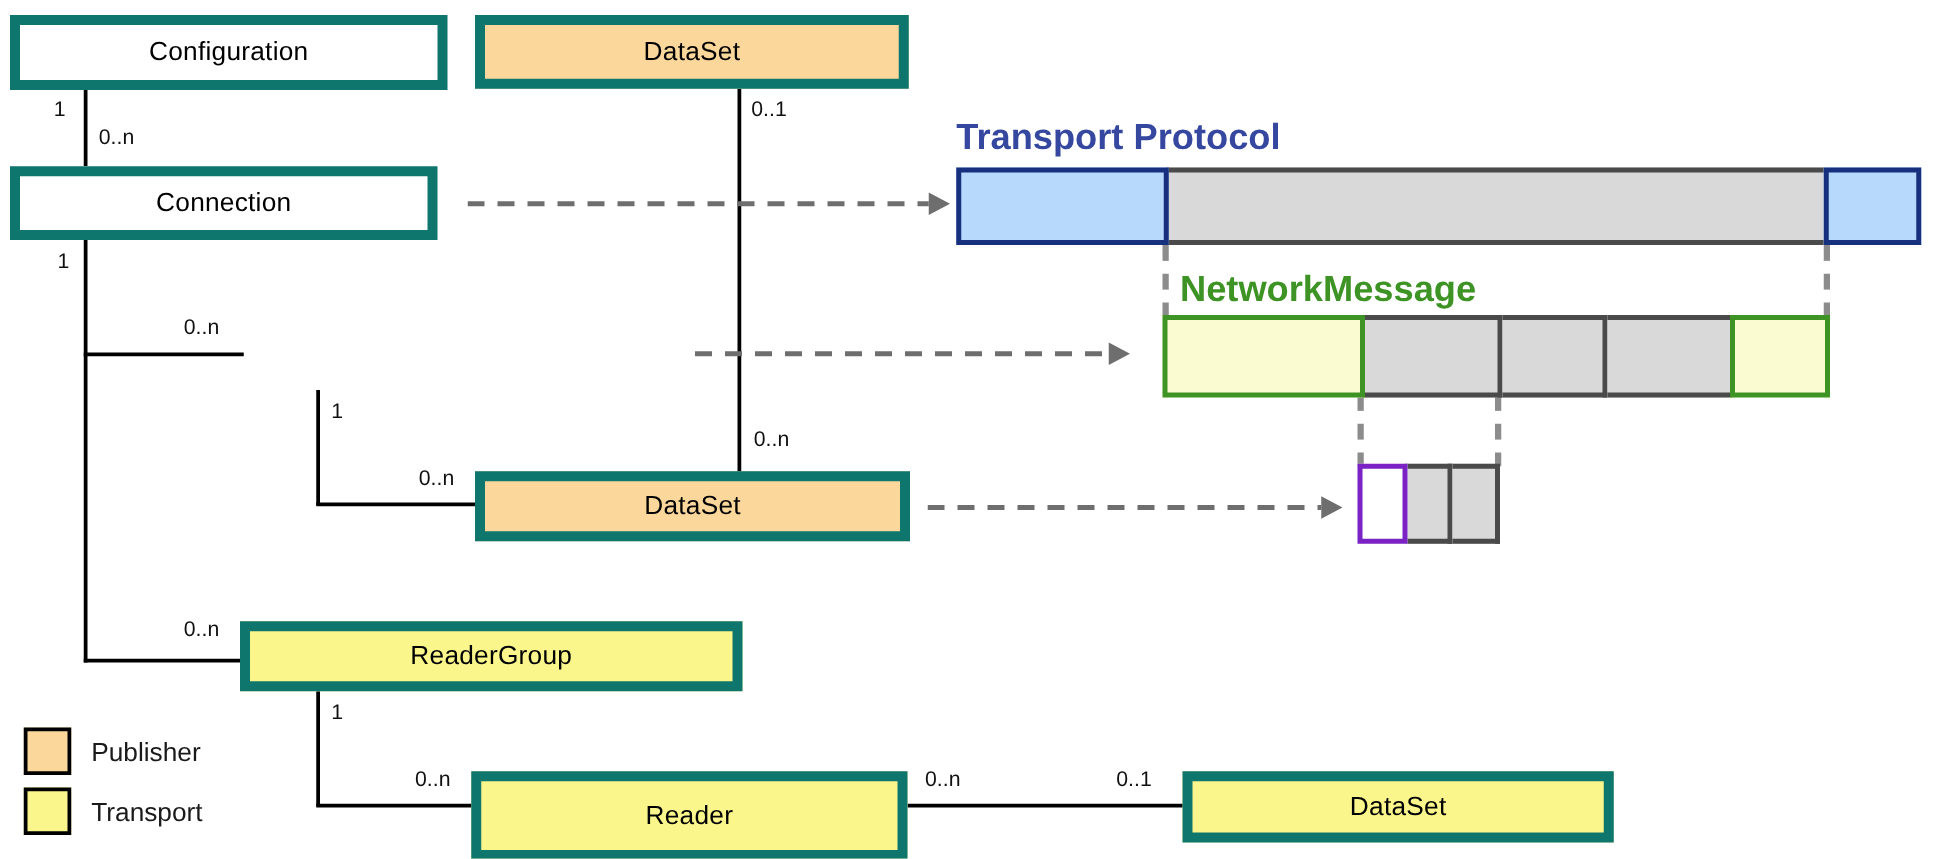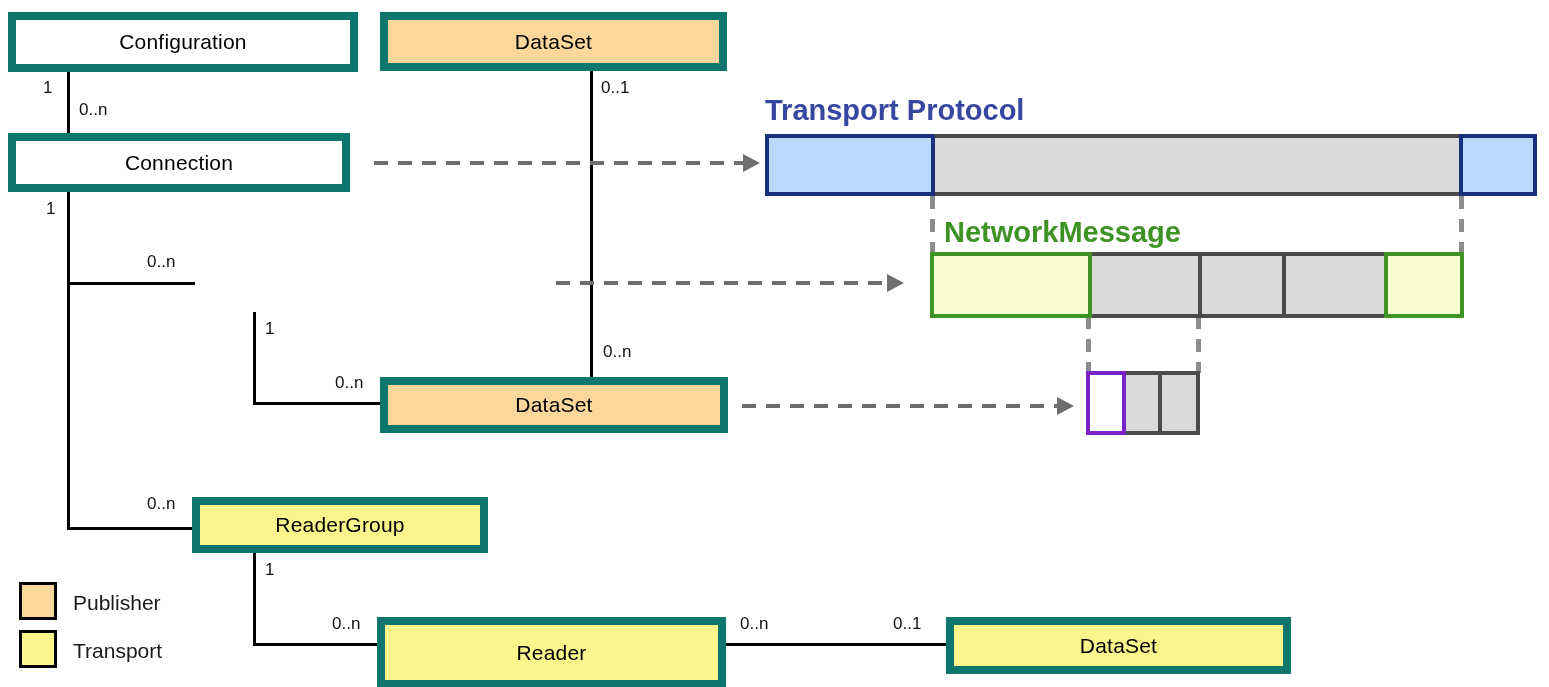--- a/index.html
+++ b/index.html
@@ -164,21 +164,21 @@
 
   <div class="uml-box fill-white" style="left:8px;   top:133px; width:342px; height:59px;">
     <span>Connection</span>
   </div>
 
 
   <div class="uml-box fill-pub" style="left:380px; top:377px; width:348px; height:56px;">
     <span>DataSet</span>
   </div>
 
-  <div class="uml-box fill-sub" style="left:192px; top:497px; width:296px; height:56px;">
+  <div class="uml-box fill-sub" style="left:192px; top:497px; width:402px; height:56px;">
     <span>ReaderGroup</span>
   </div>
 
   <div class="uml-box fill-sub" style="left:377px; top:617px; width:349px; height:71px;">
     <span>Reader</span>
   </div>
 
   <div class="uml-box fill-sub" style="left:946px; top:617px; width:345px; height:57px;">
     <span>DataSet</span>
   </div>

